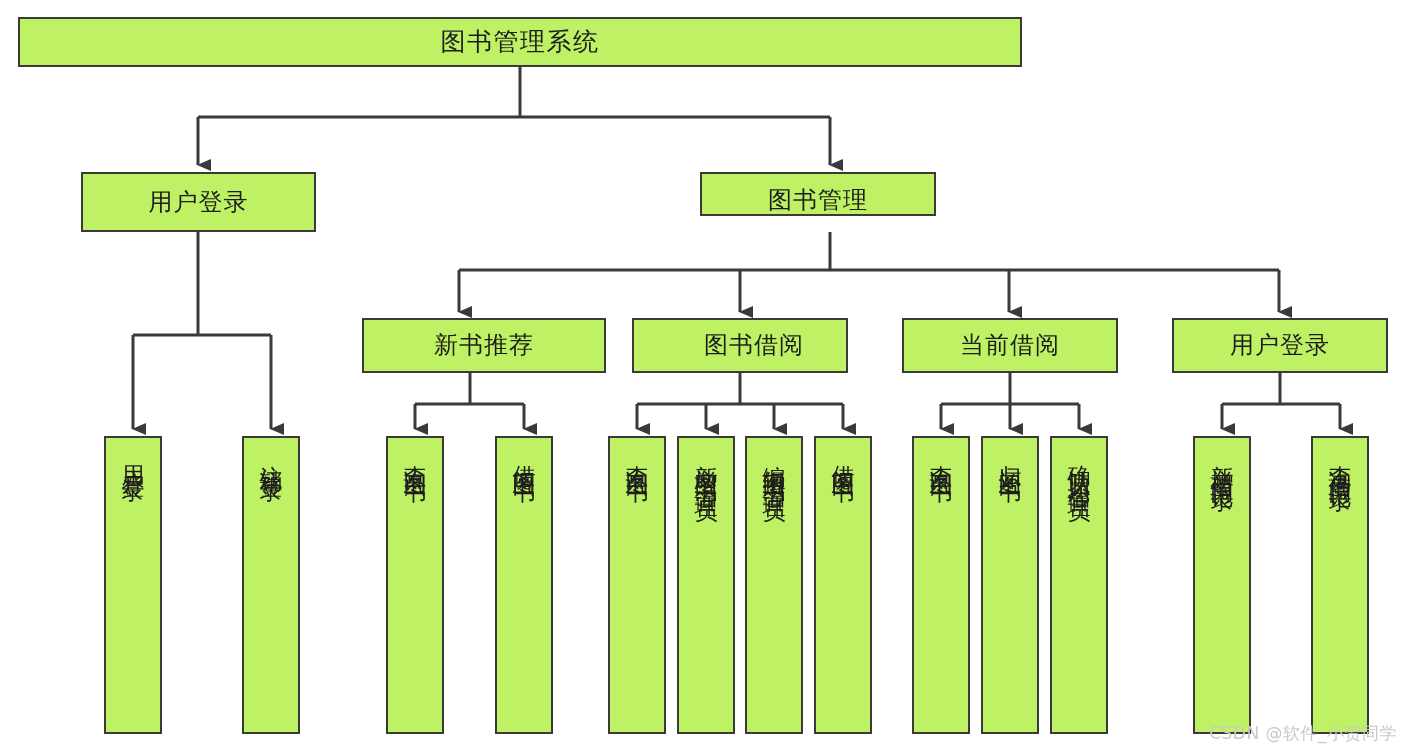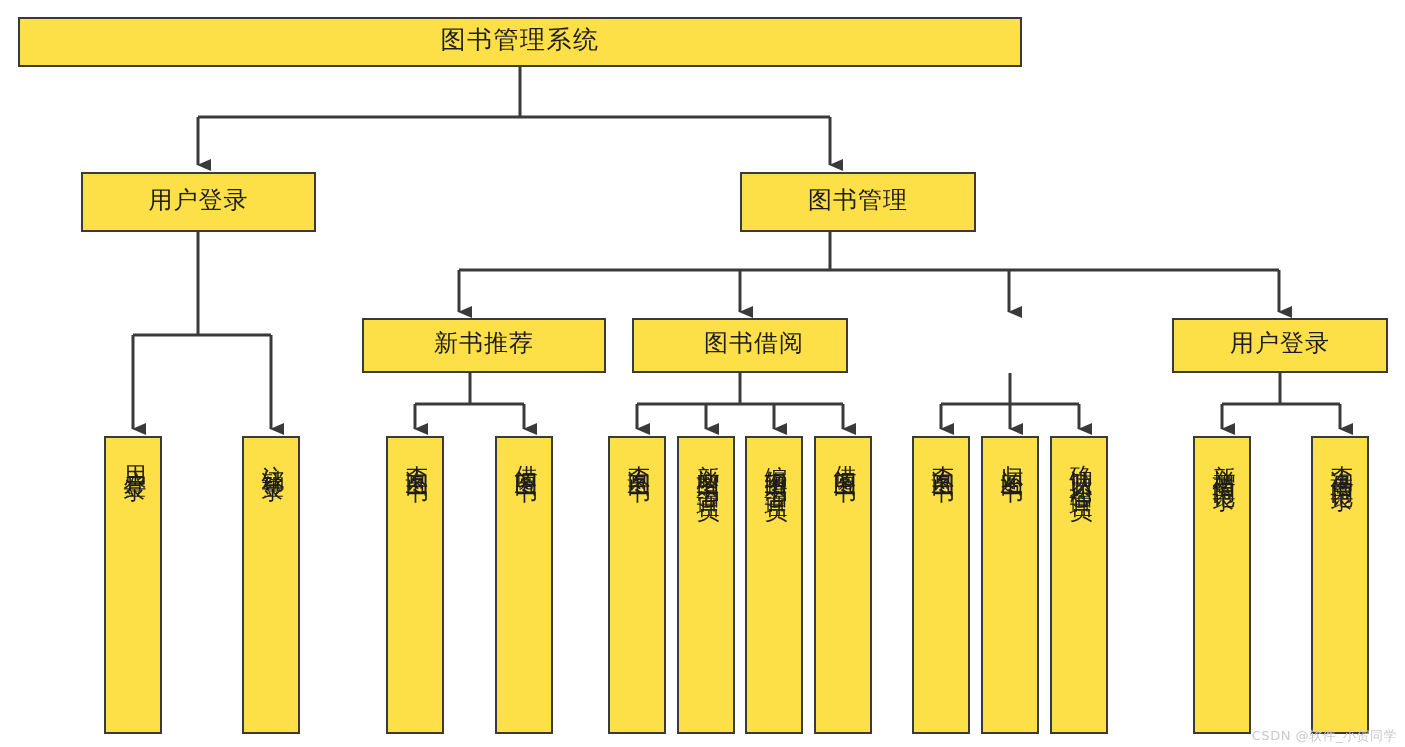--- a/index.html
+++ b/index.html
@@ -12,27 +12,26 @@
   }
   #canvas{position:relative;width:1405px;height:747px;}
 
   
   #wires{position:absolute;left:0;top:0;width:1405px;height:747px;}
 
   
   .node{
     position:absolute;
     box-sizing:border-box;
-    background:#fde047;
+    background:#bef264;
     border:2.5px solid #3a3a3a;
     display:flex;
     align-items:center;
     justify-content:center;
     color:#1d1d1d;
-    font-family:Liberation Mono, monospace;
   }
   .node .label{
     display:block;
     text-align:center;
     line-height:1.12;
     white-space:nowrap;
   }
 
   
   .node.h .label{font-size:24px;letter-spacing:1px;}
@@ -50,21 +49,21 @@
     letter-spacing:5px;
     line-height:1;
     white-space:nowrap;
   }
 
   
   #watermark{
     position:absolute;
     right:8px;
     bottom:2px;
-    font-size:13px;
+    font-size:17px;
     color:#c9c9c9;
     letter-spacing:0.5px;
     white-space:nowrap;
     user-select:none;
   }
 </style>
 </head>
 <body>
 
 <div id="canvas">
@@ -124,32 +123,35 @@
   </svg>
 
   <div class="node h root" style="left:18px;top:17px;width:1004px;height:50px;">
     <span class="label">图书管理系统</span>
   </div>
 
   <div class="node h" style="left:81px;top:172px;width:235px;height:60px;">
     <span class="label">用户登录</span>
   </div>
 
-  <div class="node h" style="left:740px;top:172px;width:236px;height:60px;">
+  <div class="node h" style="left:700px;top:172px;width:236px;height:44px;align-items:flex-end;">
     <span class="label">图书管理</span>
   </div>
 
   <div class="node h" style="left:362px;top:318px;width:244px;height:55px;">
     <span class="label">新书推荐</span>
   </div>
 
   <div class="node h" style="left:632px;top:318px;width:216px;height:55px;padding-left:28px;">
     <span class="label">图书借阅</span>
   </div>
 
+  <div class="node h" style="left:902px;top:318px;width:216px;height:55px;">
+    <span class="label">当前借阅</span>
+  </div>
 
   <div class="node h" style="left:1172px;top:318px;width:216px;height:55px;">
     <span class="label">用户登录</span>
   </div>
 
   <div class="node v" style="left:104px;top:436px;width:58px;height:298px;">
     <span class="label">用户登录</span>
   </div>
   <div class="node v" style="left:242px;top:436px;width:58px;height:298px;">
     <span class="label">注销登录</span>

